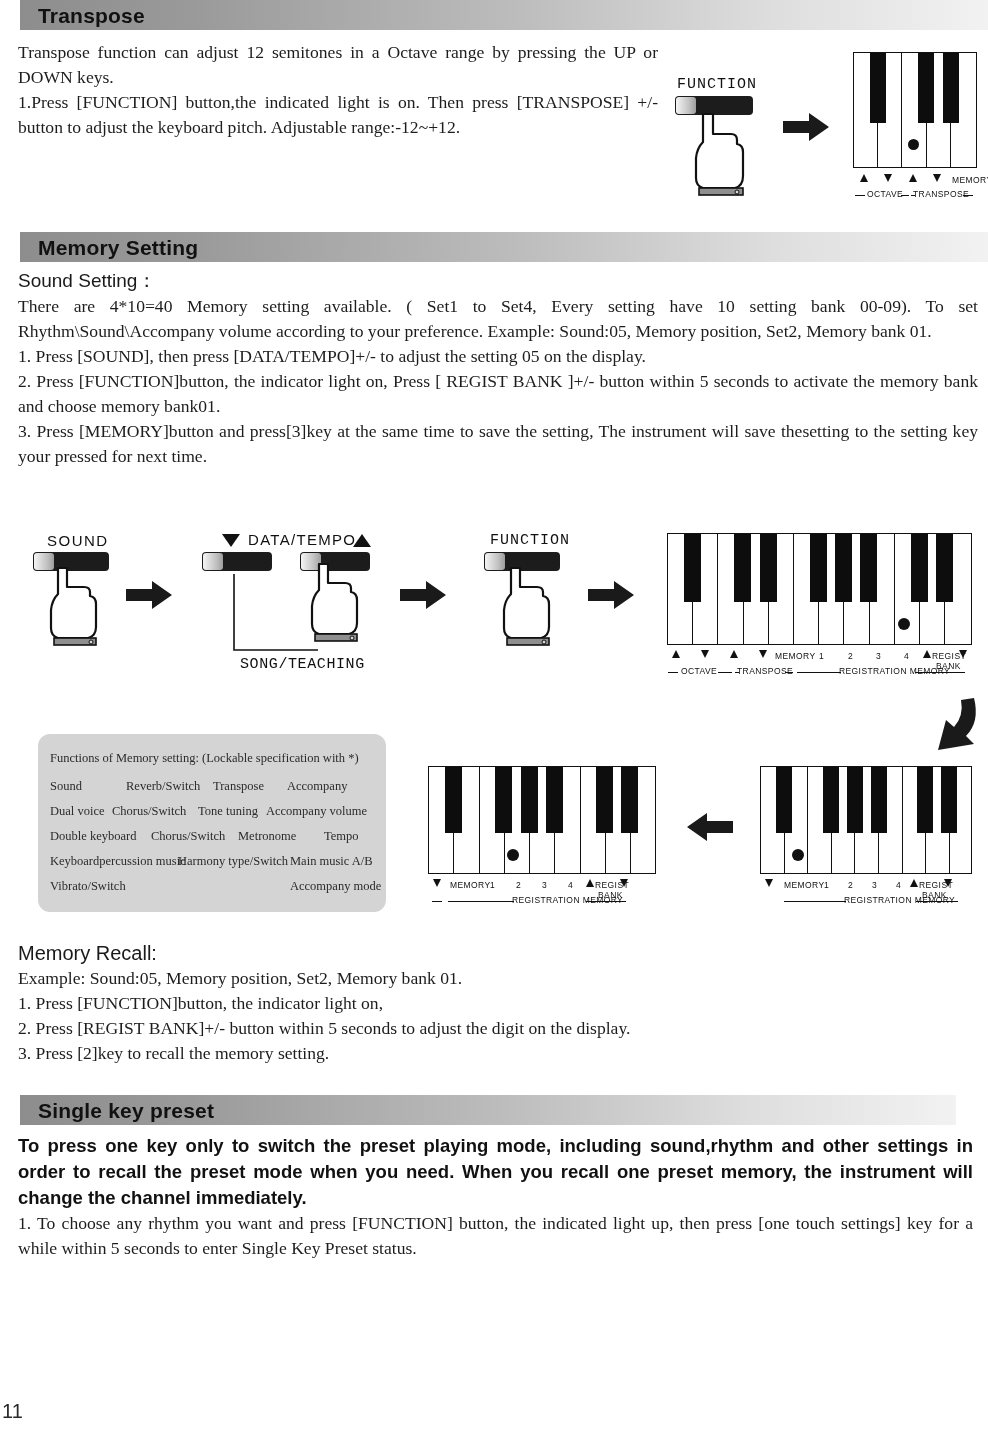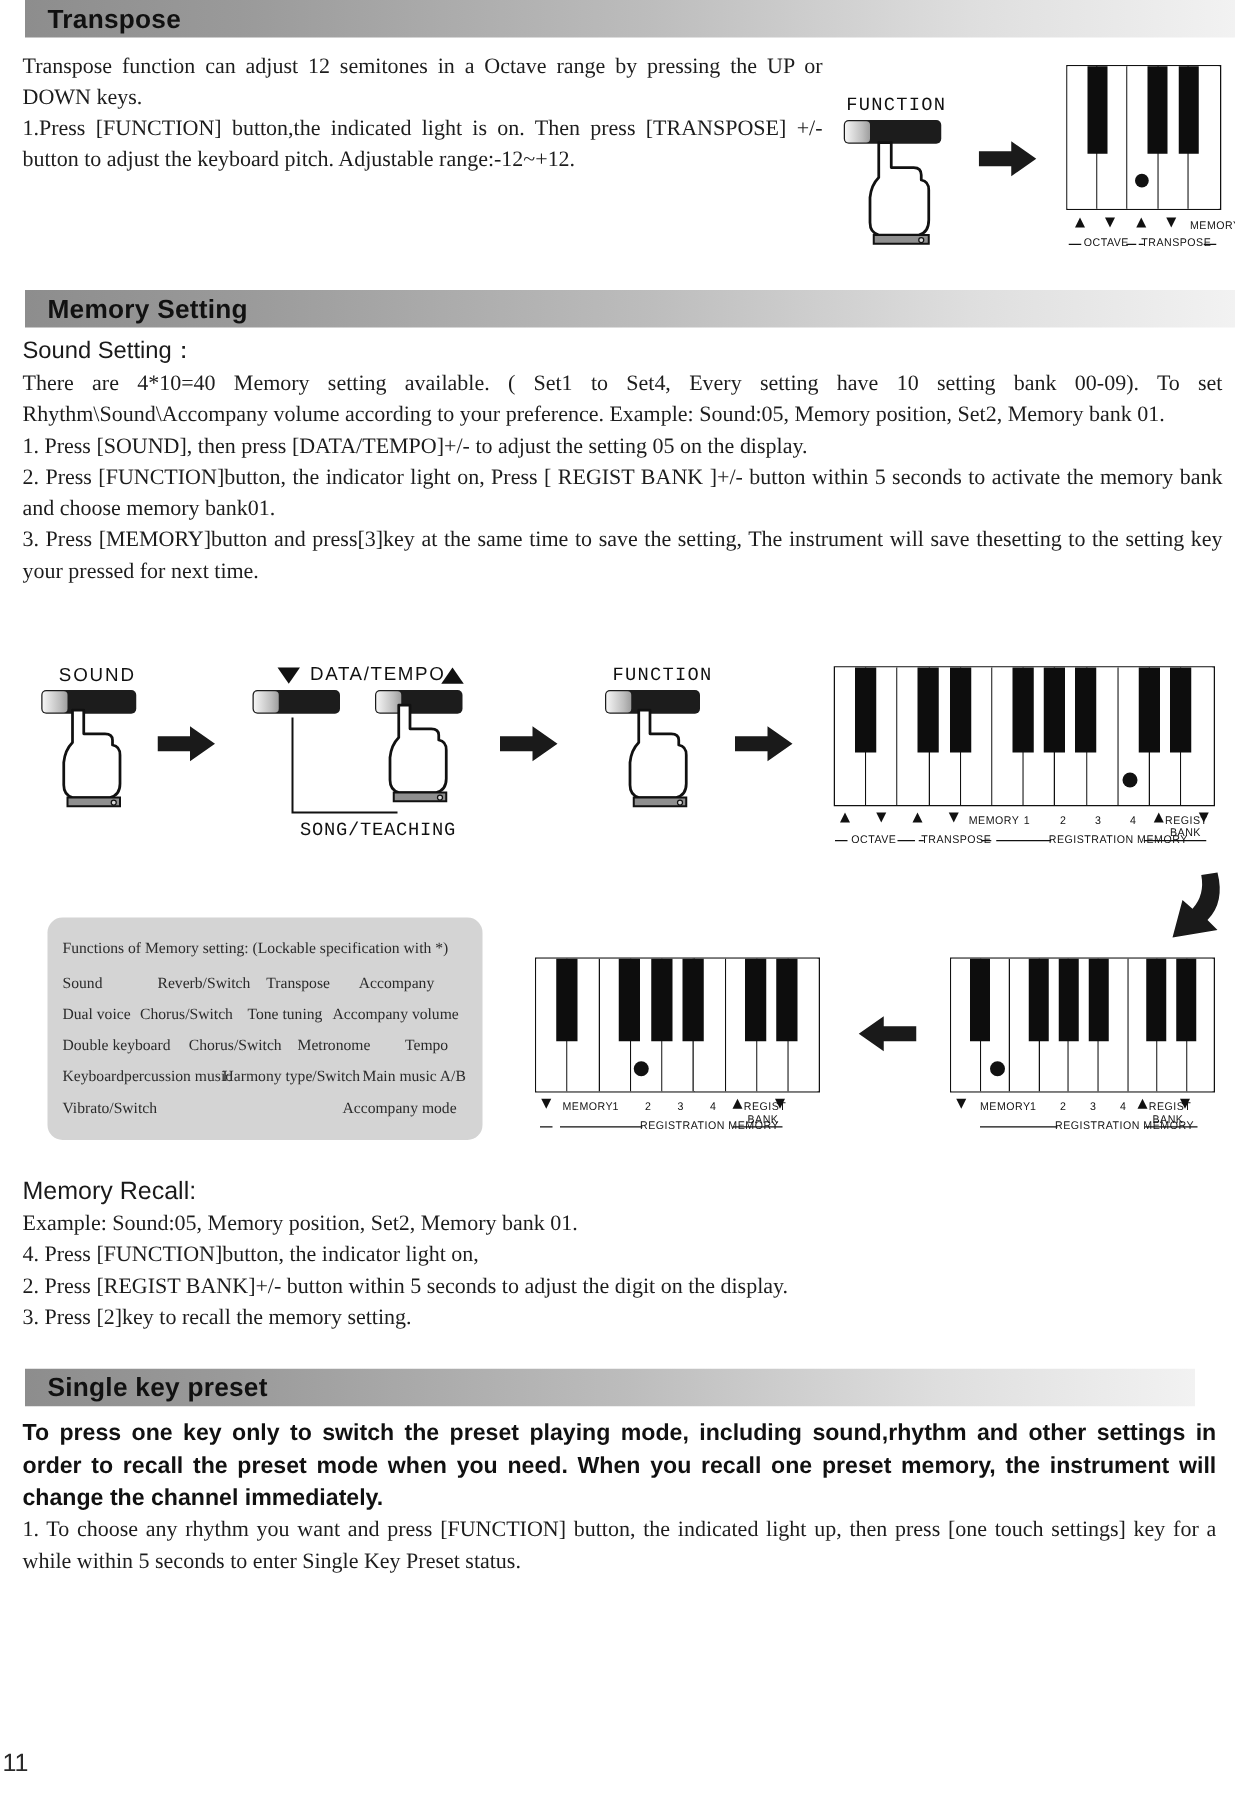--- a/index.html
+++ b/index.html
@@ -366,21 +366,21 @@
   <span class="fn-line" style="left:12px;top:95px;">Double keyboard</span>
   <span class="fn-line" style="left:113px;top:95px;">Chorus/Switch</span>
   <span class="fn-line" style="left:200px;top:95px;">Metronome</span>
   <span class="fn-line" style="left:286px;top:95px;">Tempo</span>
 
   <span class="fn-line" style="left:12px;top:120px;">Keyboardpercussion music</span>
   <span class="fn-line" style="left:140px;top:120px;">Harmony type/Switch</span>
   <span class="fn-line" style="left:252px;top:120px;">Main music A/B</span>
 
   <span class="fn-line" style="left:12px;top:145px;">Vibrato/Switch</span>
-  <span class="fn-line" style="left:236px;top:145px;font-family:Liberation Serif, serif;">Accompany mode</span>
+  <span class="fn-line" style="left:252px;top:145px;font-family:Liberation Serif, serif;">Accompany mode</span>
 </div>
 
 <div class="kb" style="left:428px;top:766px;">
   <div class="keys" style="width:228px;height:108px;">
     <div class="wk" style="left:0px;width:25.3px;"></div>
     <div class="wk" style="left:25.3px;width:25.3px;"></div>
     <div class="wk" style="left:50.6px;width:25.3px;"></div>
     <div class="wk" style="left:75.9px;width:25.3px;"></div>
     <div class="wk" style="left:101.2px;width:25.3px;"></div>
     <div class="wk" style="left:126.5px;width:25.3px;"></div>
@@ -453,21 +453,21 @@
     <span class="kb-lab" style="left:162px;top:16px;">BANK</span>
     <span class="brkt" style="left:24px;top:27px;width:62px;"></span>
     <span class="kb-lab" style="left:84px;top:21px;">REGISTRATION MEMORY</span>
     <span class="brkt" style="left:156px;top:27px;width:42px;"></span>
   </div>
 </div>
 
 <div class="block" style="left:18px;top:940px;width:950px;">
   <div class="sub-head" style="font-size:20px;">Memory Recall:</div>
   <div class="para">Example: Sound:05, Memory position, Set2, Memory bank 01.</div>
-  <div class="para">4. Press [FUNCTION]button, the indicator light on,</div>
+  <div class="para">1. Press [FUNCTION]button, the indicator light on,</div>
   <div class="para">2. Press [REGIST BANK]+/- button within 5 seconds to adjust the digit on the display.</div>
   <div class="para">3. Press [2]key to recall the memory setting.</div>
 </div>
 
 <div class="block" style="left:0;top:1095px;width:956px;">
   <div class="sec-head">
     <span class="title">Single key preset</span>
   </div>
   <div class="block" style="left:18px;top:38px;width:955px;">
     <div class="bold-sans">To press one key only to switch the preset playing mode, including sound,rhythm and other settings in order to recall the preset mode when you need. When you recall one preset memory, the instrument will change the channel immediately.</div>

